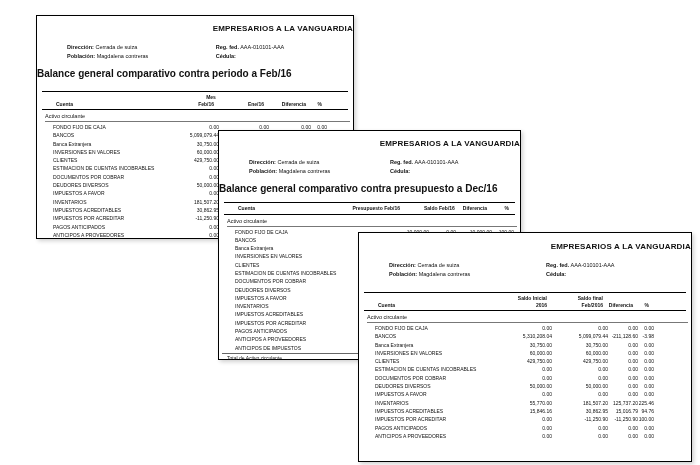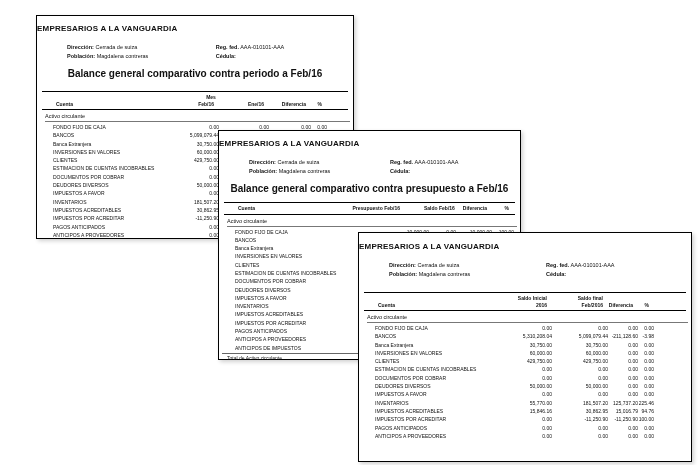--- a/index.html
+++ b/index.html
@@ -5,26 +5,26 @@
   * { box-sizing: border-box; margin: 0; padding: 0; }
   html, body { width: 700px; height: 465px; background: #ffffff; overflow: hidden; }
   body { position: relative; font-family: "Liberation Sans", sans-serif; color: #111; }
 
   .page {
     position: absolute;
     background: #fff;
     border: 1.5px solid #000;
     box-shadow: 2px 2px 4px rgba(0,0,0,0.18);
   }
-  .company { text-align: left; font-weight: bold; font-size: 8px; letter-spacing: 0.2px; margin-top: 8px; }
+  .company { text-align: right; font-weight: bold; font-size: 8px; letter-spacing: 0.2px; margin-top: 8px; }
   .info { display: flex; font-size: 5.5px; line-height: 9px; margin-top: 10px; padding-left: 30px; }
   .info-left { width: 52%; }
   .info-right { flex: 1; }
   .lbl { font-weight: bold; }
-  .rtitle { text-align: center; font-weight: bold; font-size: 10px; white-space: nowrap; margin-top: 7px; }
+  .rtitle { font-weight: bold; font-size: 10px; white-space: nowrap; margin-top: 7px; }
 
   .thead {
     border-top: 1.5px solid #000;
     border-bottom: 1.5px solid #000;
     margin: 12px 5px 0 5px;
     padding: 2px 0;
     font-weight: bold;
     font-size: 5px;
   }
   .trow { display: grid; align-items: end; line-height: 8.3px; font-size: 5px; }
@@ -199,21 +199,21 @@
   <div class="info">
     <div class="info-left">
       <div><span class="lbl">Dirección:</span> <span>Cerrada de suiza</span></div>
       <div><span class="lbl">Población:</span> <span>Magdalena contreras</span></div>
     </div>
     <div class="info-right">
       <div><span class="lbl">Reg. fed.</span> <span>AAA-010101-AAA</span></div>
       <div><span class="lbl">Cédula:</span></div>
     </div>
   </div>
-  <div class="rtitle">Balance general comparativo contra presupuesto a Feb/16</div>
+  <div class="rtitle">Balance general comparativo contra presupuesto a Dec/16</div>
   <div class="thead">
     <div class="trow">
       <span class="hl">Cuenta</span>
       <span class="cn h1">Presupuesto Feb/16</span>
       <span class="cn">Saldo Feb/16</span>
       <span class="cn">Diferencia</span>
       <span class="cn">%</span>
     </div>
   </div>
   <div class="section">Activo circulante</div>

